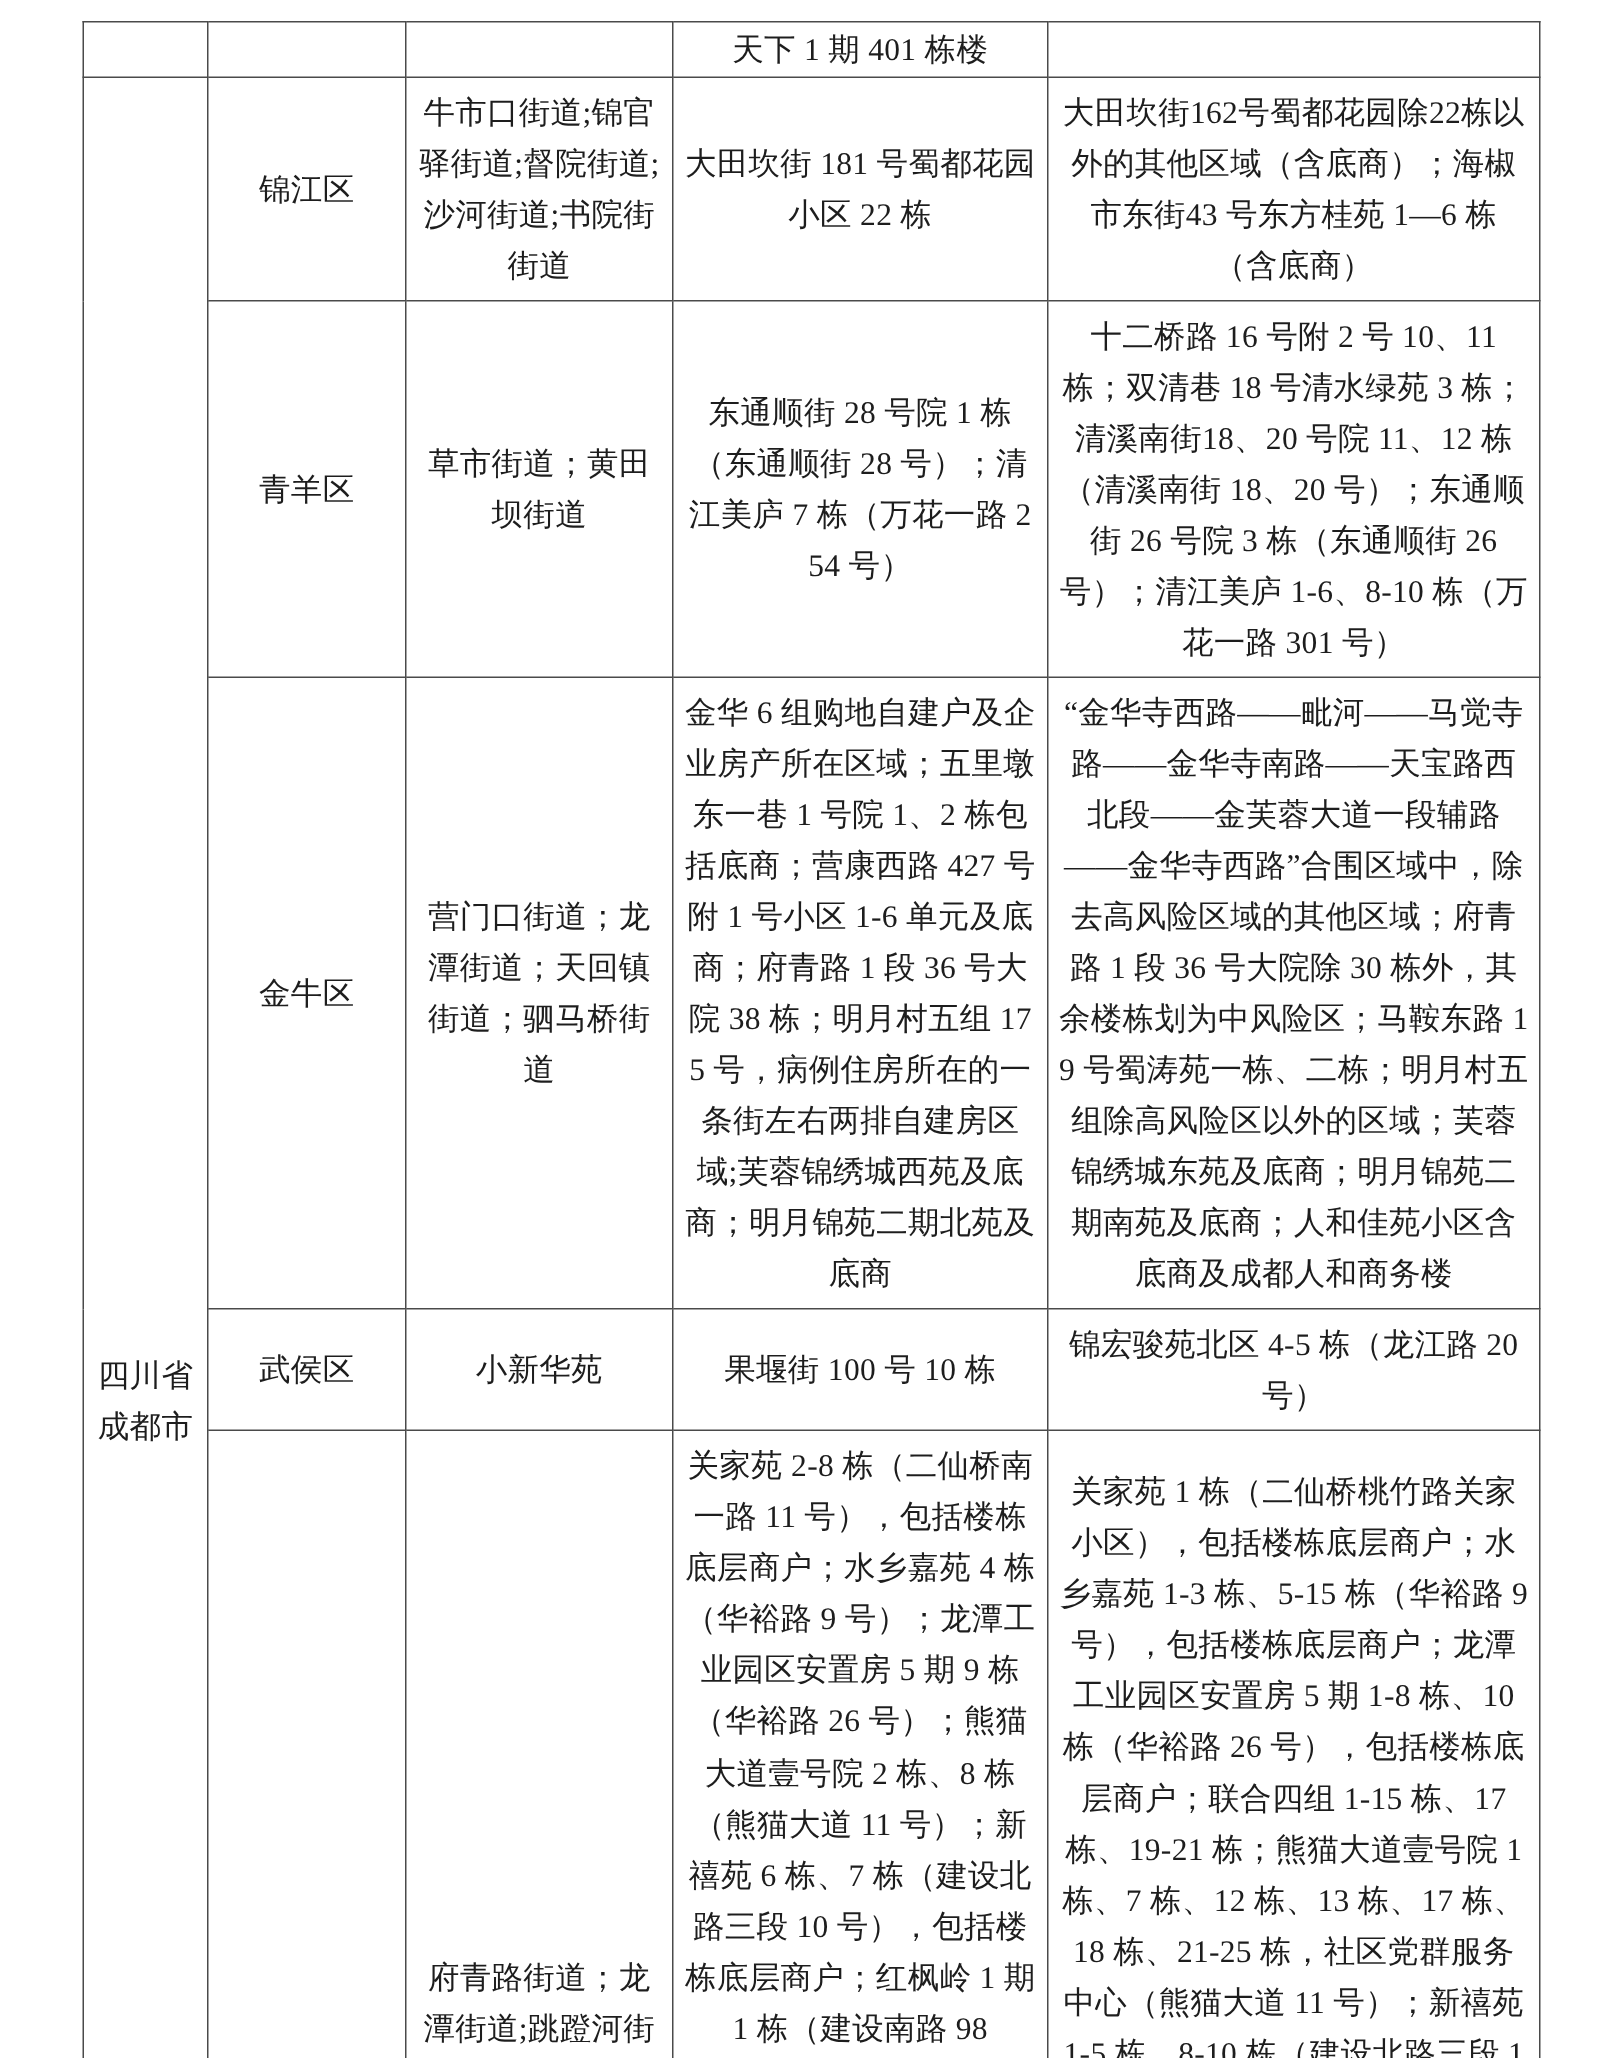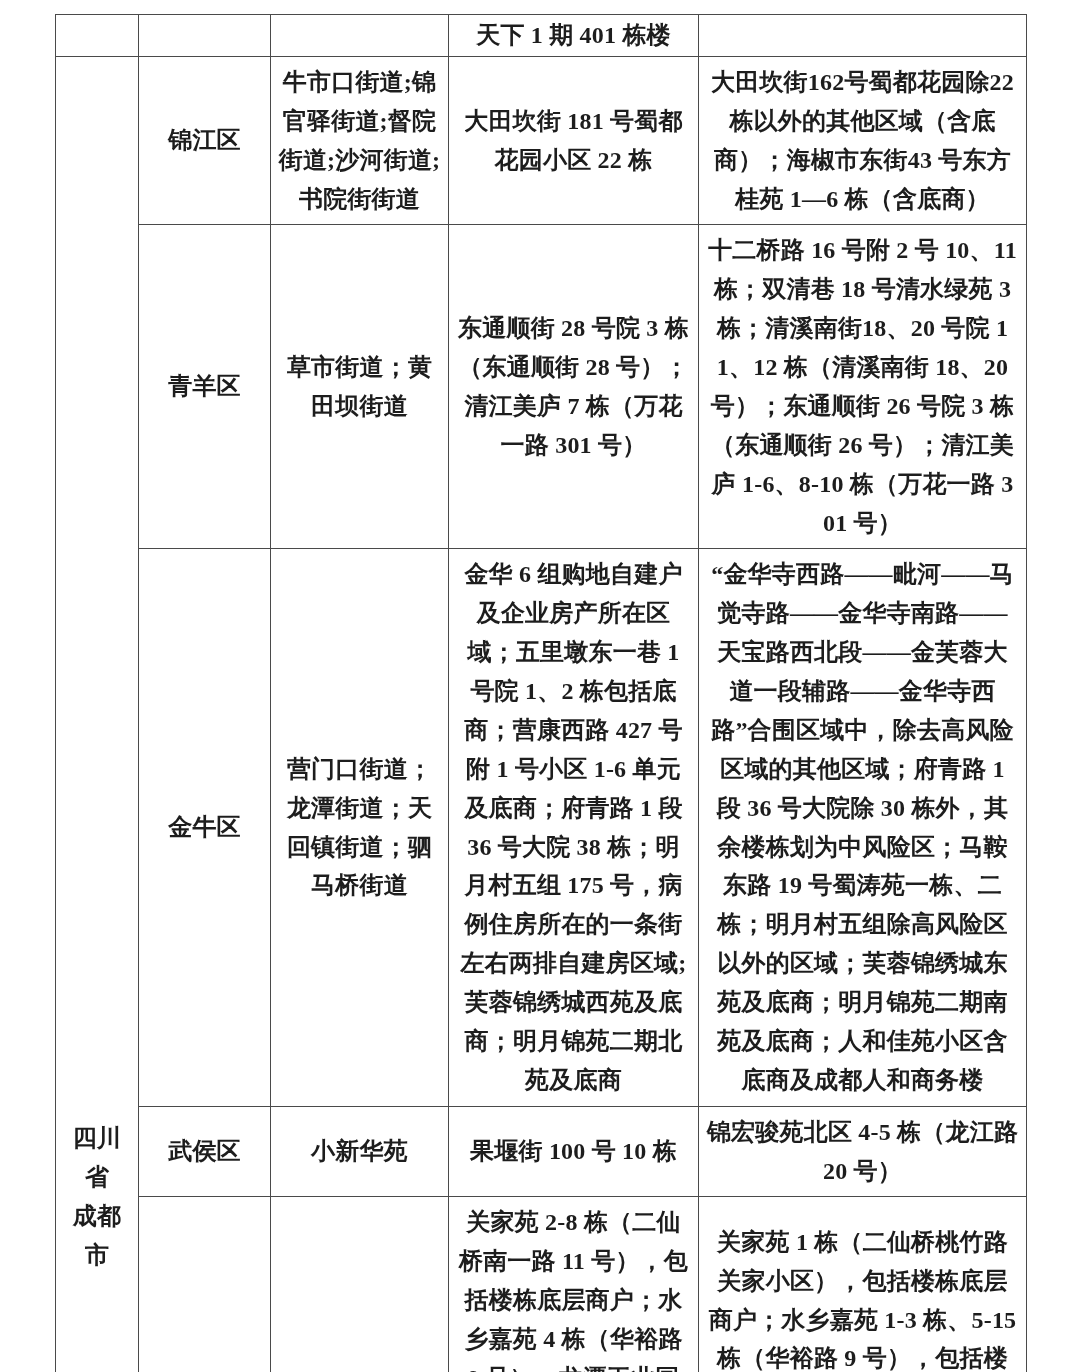--- a/index.html
+++ b/index.html
@@ -27,26 +27,25 @@
     top: 14px;
     width: 971px;
     border-collapse: collapse;
     table-layout: fixed;
   }
   table.risk-table td {
     border: 1px solid #4a4a4a;
     vertical-align: middle;
     text-align: center;
     padding: 6px 7px;
-    font-size: 24px;
+    font-size: 21px;
     line-height: 1.62;
     letter-spacing: 0.2px;
     color: #1d1d1d;
     word-break: break-all;
-    font-weight: bold;
   }
   
   col.c-city    { width: 83px; }
   col.c-dist    { width: 132px; }
   col.c-street  { width: 178px; }
   col.c-high    { width: 250px; }
   col.c-med     { width: 328px; }
 
   td.city-cell {
     font-size: 19.5px;
@@ -103,21 +102,21 @@
         </td>
         <td class="dist-cell">锦江区</td>
         <td class="street-cell">牛市口街道;锦官驿街道;督院街道;沙河街道;书院街街道</td>
         <td class="zone-cell">大田坎街 181 号蜀都花园小区 22 栋</td>
         <td class="zone-cell">大田坎街162号蜀都花园除22栋以外的其他区域（含底商）；海椒市东街43 号东方桂苑 1—6 栋（含底商）</td>
       </tr>
 
       <tr>
         <td class="dist-cell">青羊区</td>
         <td class="street-cell">草市街道；黄田坝街道</td>
-        <td class="zone-cell">东通顺街 28 号院 3 栋（东通顺街 28 号）；清江美庐 7 栋（万花一路 301 号）</td>
+        <td class="zone-cell">东通顺街 28 号院 1 栋（东通顺街 28 号）；清江美庐 7 栋（万花一路 254 号）</td>
         <td class="zone-cell">十二桥路 16 号附 2 号 10、11 栋；双清巷 18 号清水绿苑 3 栋；清溪南街18、20 号院 11、12 栋（清溪南街 18、20 号）；东通顺街 26 号院 3 栋（东通顺街 26 号）；清江美庐 1-6、8-10 栋（万花一路 301 号）</td>
       </tr>
 
       <tr>
         <td class="dist-cell">金牛区</td>
         <td class="street-cell">营门口街道；龙潭街道；天回镇街道；驷马桥街道</td>
         <td class="zone-cell">金华 6 组购地自建户及企业房产所在区域；五里墩东一巷 1 号院 1、2 栋包括底商；营康西路 427 号附 1 号小区 1-6 单元及底商；府青路 1 段 36 号大院 38 栋；明月村五组 175 号，病例住房所在的一条街左右两排自建房区域;芙蓉锦绣城西苑及底商；明月锦苑二期北苑及底商</td>
         <td class="zone-cell">“金华寺西路——毗河——马觉寺路——金华寺南路——天宝路西北段——金芙蓉大道一段辅路——金华寺西路”合围区域中，除去高风险区域的其他区域；府青路 1 段 36 号大院除 30 栋外，其余楼栋划为中风险区；马鞍东路 19 号蜀涛苑一栋、二栋；明月村五组除高风险区以外的区域；芙蓉锦绣城东苑及底商；明月锦苑二期南苑及底商；人和佳苑小区含底商及成都人和商务楼</td>
       </tr>
 

